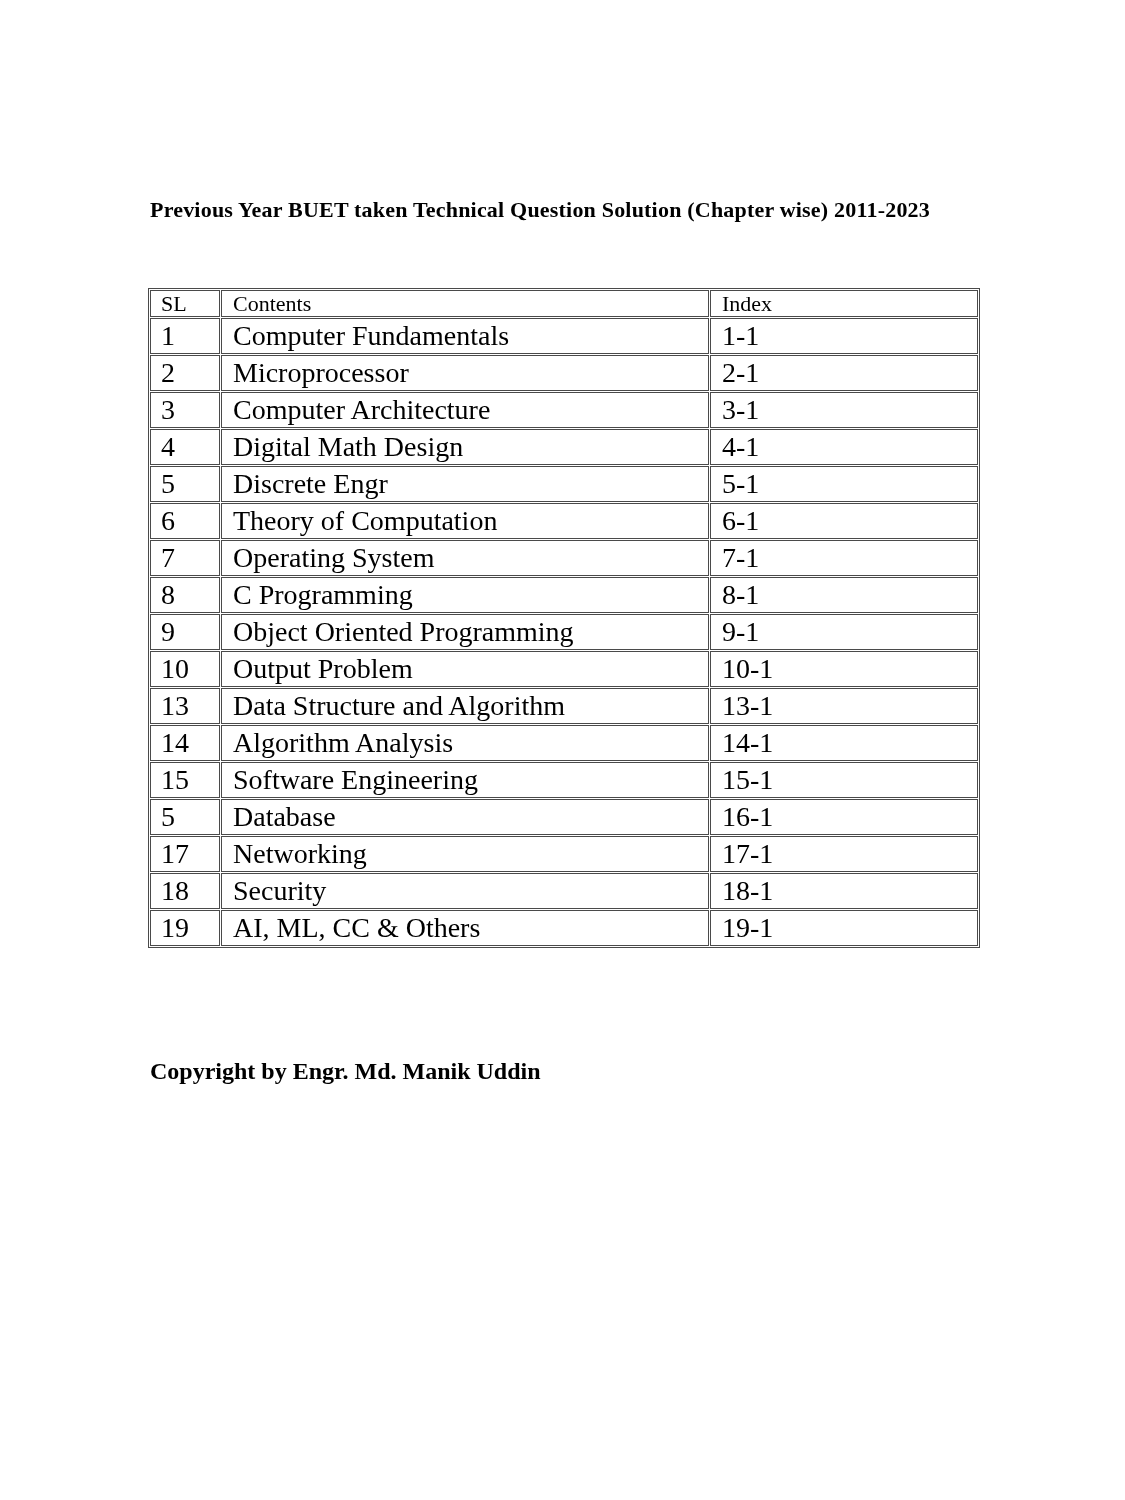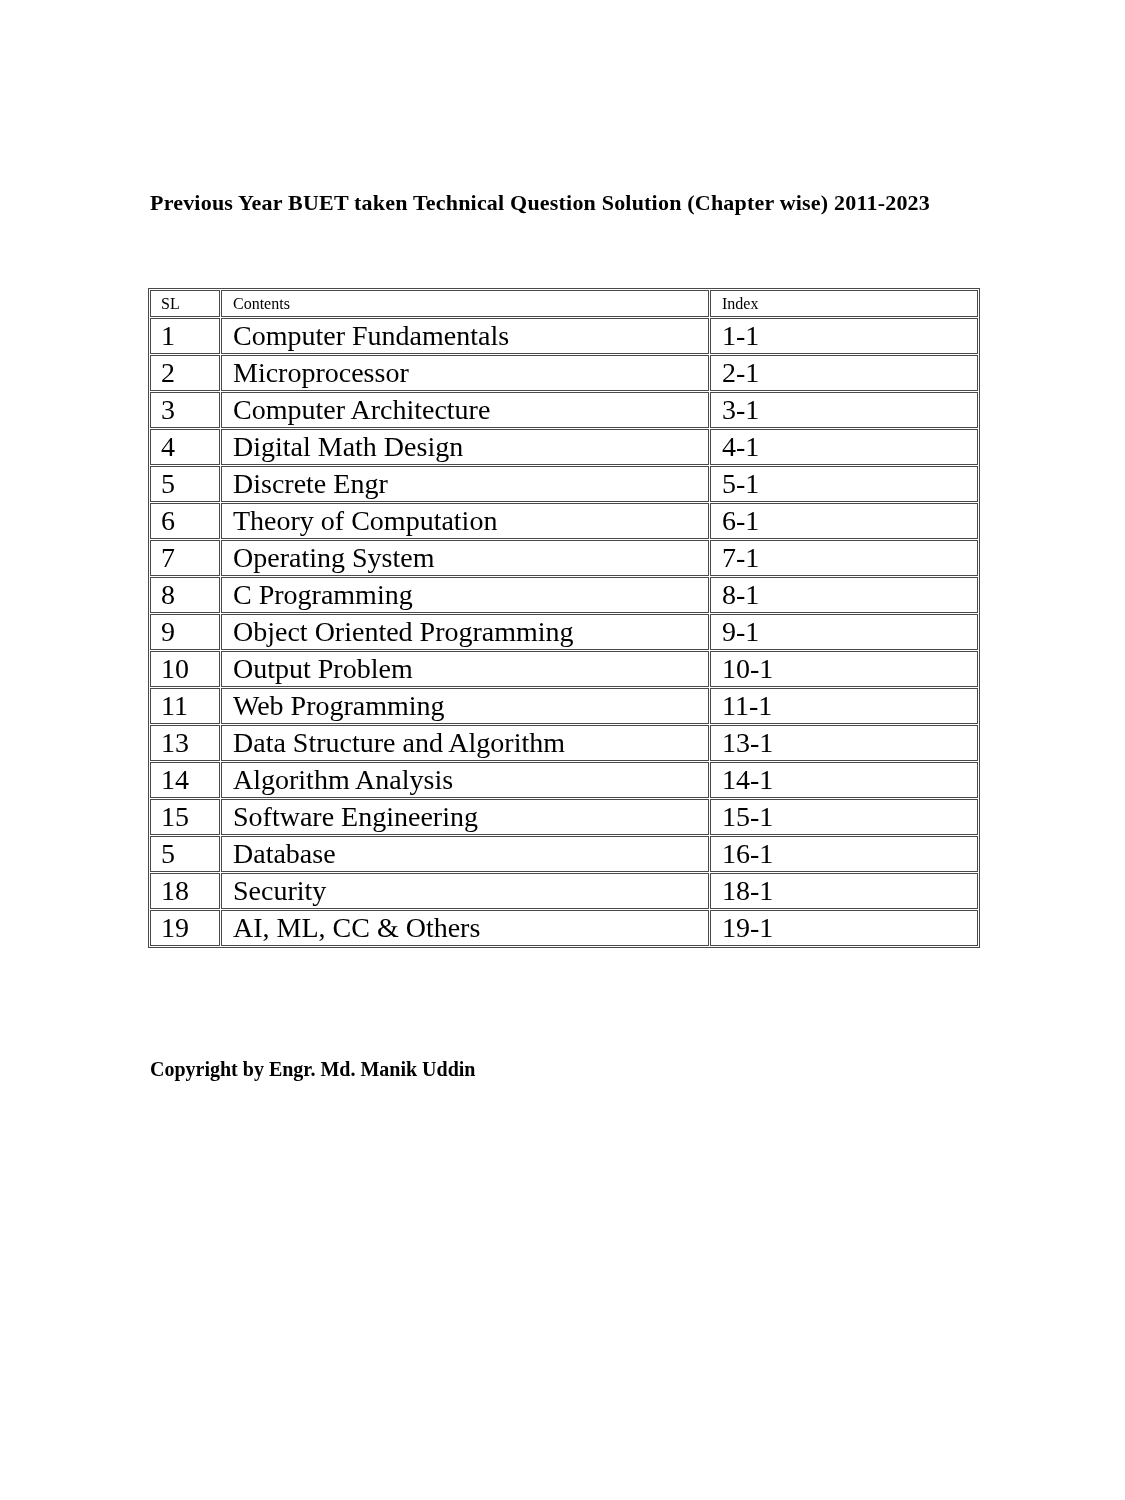--- a/index.html
+++ b/index.html
@@ -11,21 +11,21 @@
     width: 1125px;
     height: 1500px;
     position: relative;
     font-family: "Liberation Serif", "DejaVu Serif", serif;
     color: #000000;
     overflow: hidden;
   }
   .doc-title {
     position: absolute;
     left: 150px;
-    top: 190px;
+    top: 197px;
     font-size: 22px;
     font-weight: bold;
     white-space: nowrap;
     letter-spacing: 0.2px;
   }
   table.toc {
     position: absolute;
     left: 148px;
     top: 288px;
     width: 830px;
@@ -37,37 +37,37 @@
   }
   table.toc th, table.toc td {
     border: 1px solid #4a4a4a;
     text-align: left;
     vertical-align: middle;
     white-space: nowrap;
     overflow: hidden;
     font-weight: normal;
   }
   table.toc th {
-    font-size: 16px;
+    font-size: 22px;
     height: 25px;
     line-height: 25px;
     padding: 0 0 0 11px;
   }
   table.toc td {
     font-size: 28px;
     height: 31px;
     line-height: 32px;
     padding: 1px 0 1px 11px;
   }
   table.toc th.col-sl, table.toc td.col-sl { padding-left: 10px; }
   .copyright {
     position: absolute;
     left: 150px;
     top: 1058px;
-    font-size: 20px;
+    font-size: 24px;
     font-weight: bold;
     white-space: nowrap;
   }
 </style>
 </head>
 <body>
 
 <div class="doc-title">Previous Year BUET taken Technical Question Solution (Chapter wise) 2011-2023</div>
 
 <table class="toc">
@@ -128,45 +128,45 @@
         <td class="col-sl">9</td>
         <td>Object Oriented Programming</td>
         <td>9-1</td>
       </tr>
       <tr>
         <td class="col-sl">10</td>
         <td>Output Problem</td>
         <td>10-1</td>
       </tr>
       <tr>
-        <td class="col-sl">11</td>
-        <td>Web Programming</td>
-        <td>11-1</td>
-      </tr>
-      <tr>
         <td class="col-sl">13</td>
         <td>Data Structure and Algorithm</td>
         <td>13-1</td>
       </tr>
       <tr>
         <td class="col-sl">14</td>
         <td>Algorithm Analysis</td>
         <td>14-1</td>
       </tr>
       <tr>
         <td class="col-sl">15</td>
         <td>Software Engineering</td>
         <td>15-1</td>
       </tr>
       <tr>
         <td class="col-sl">5</td>
         <td>Database</td>
         <td>16-1</td>
       </tr>
       <tr>
+        <td class="col-sl">17</td>
+        <td>Networking</td>
+        <td>17-1</td>
+      </tr>
+      <tr>
         <td class="col-sl">18</td>
         <td>Security</td>
         <td>18-1</td>
       </tr>
       <tr>
         <td class="col-sl">19</td>
         <td>AI, ML, CC &amp; Others</td>
         <td>19-1</td>
       </tr>
     </tbody>

